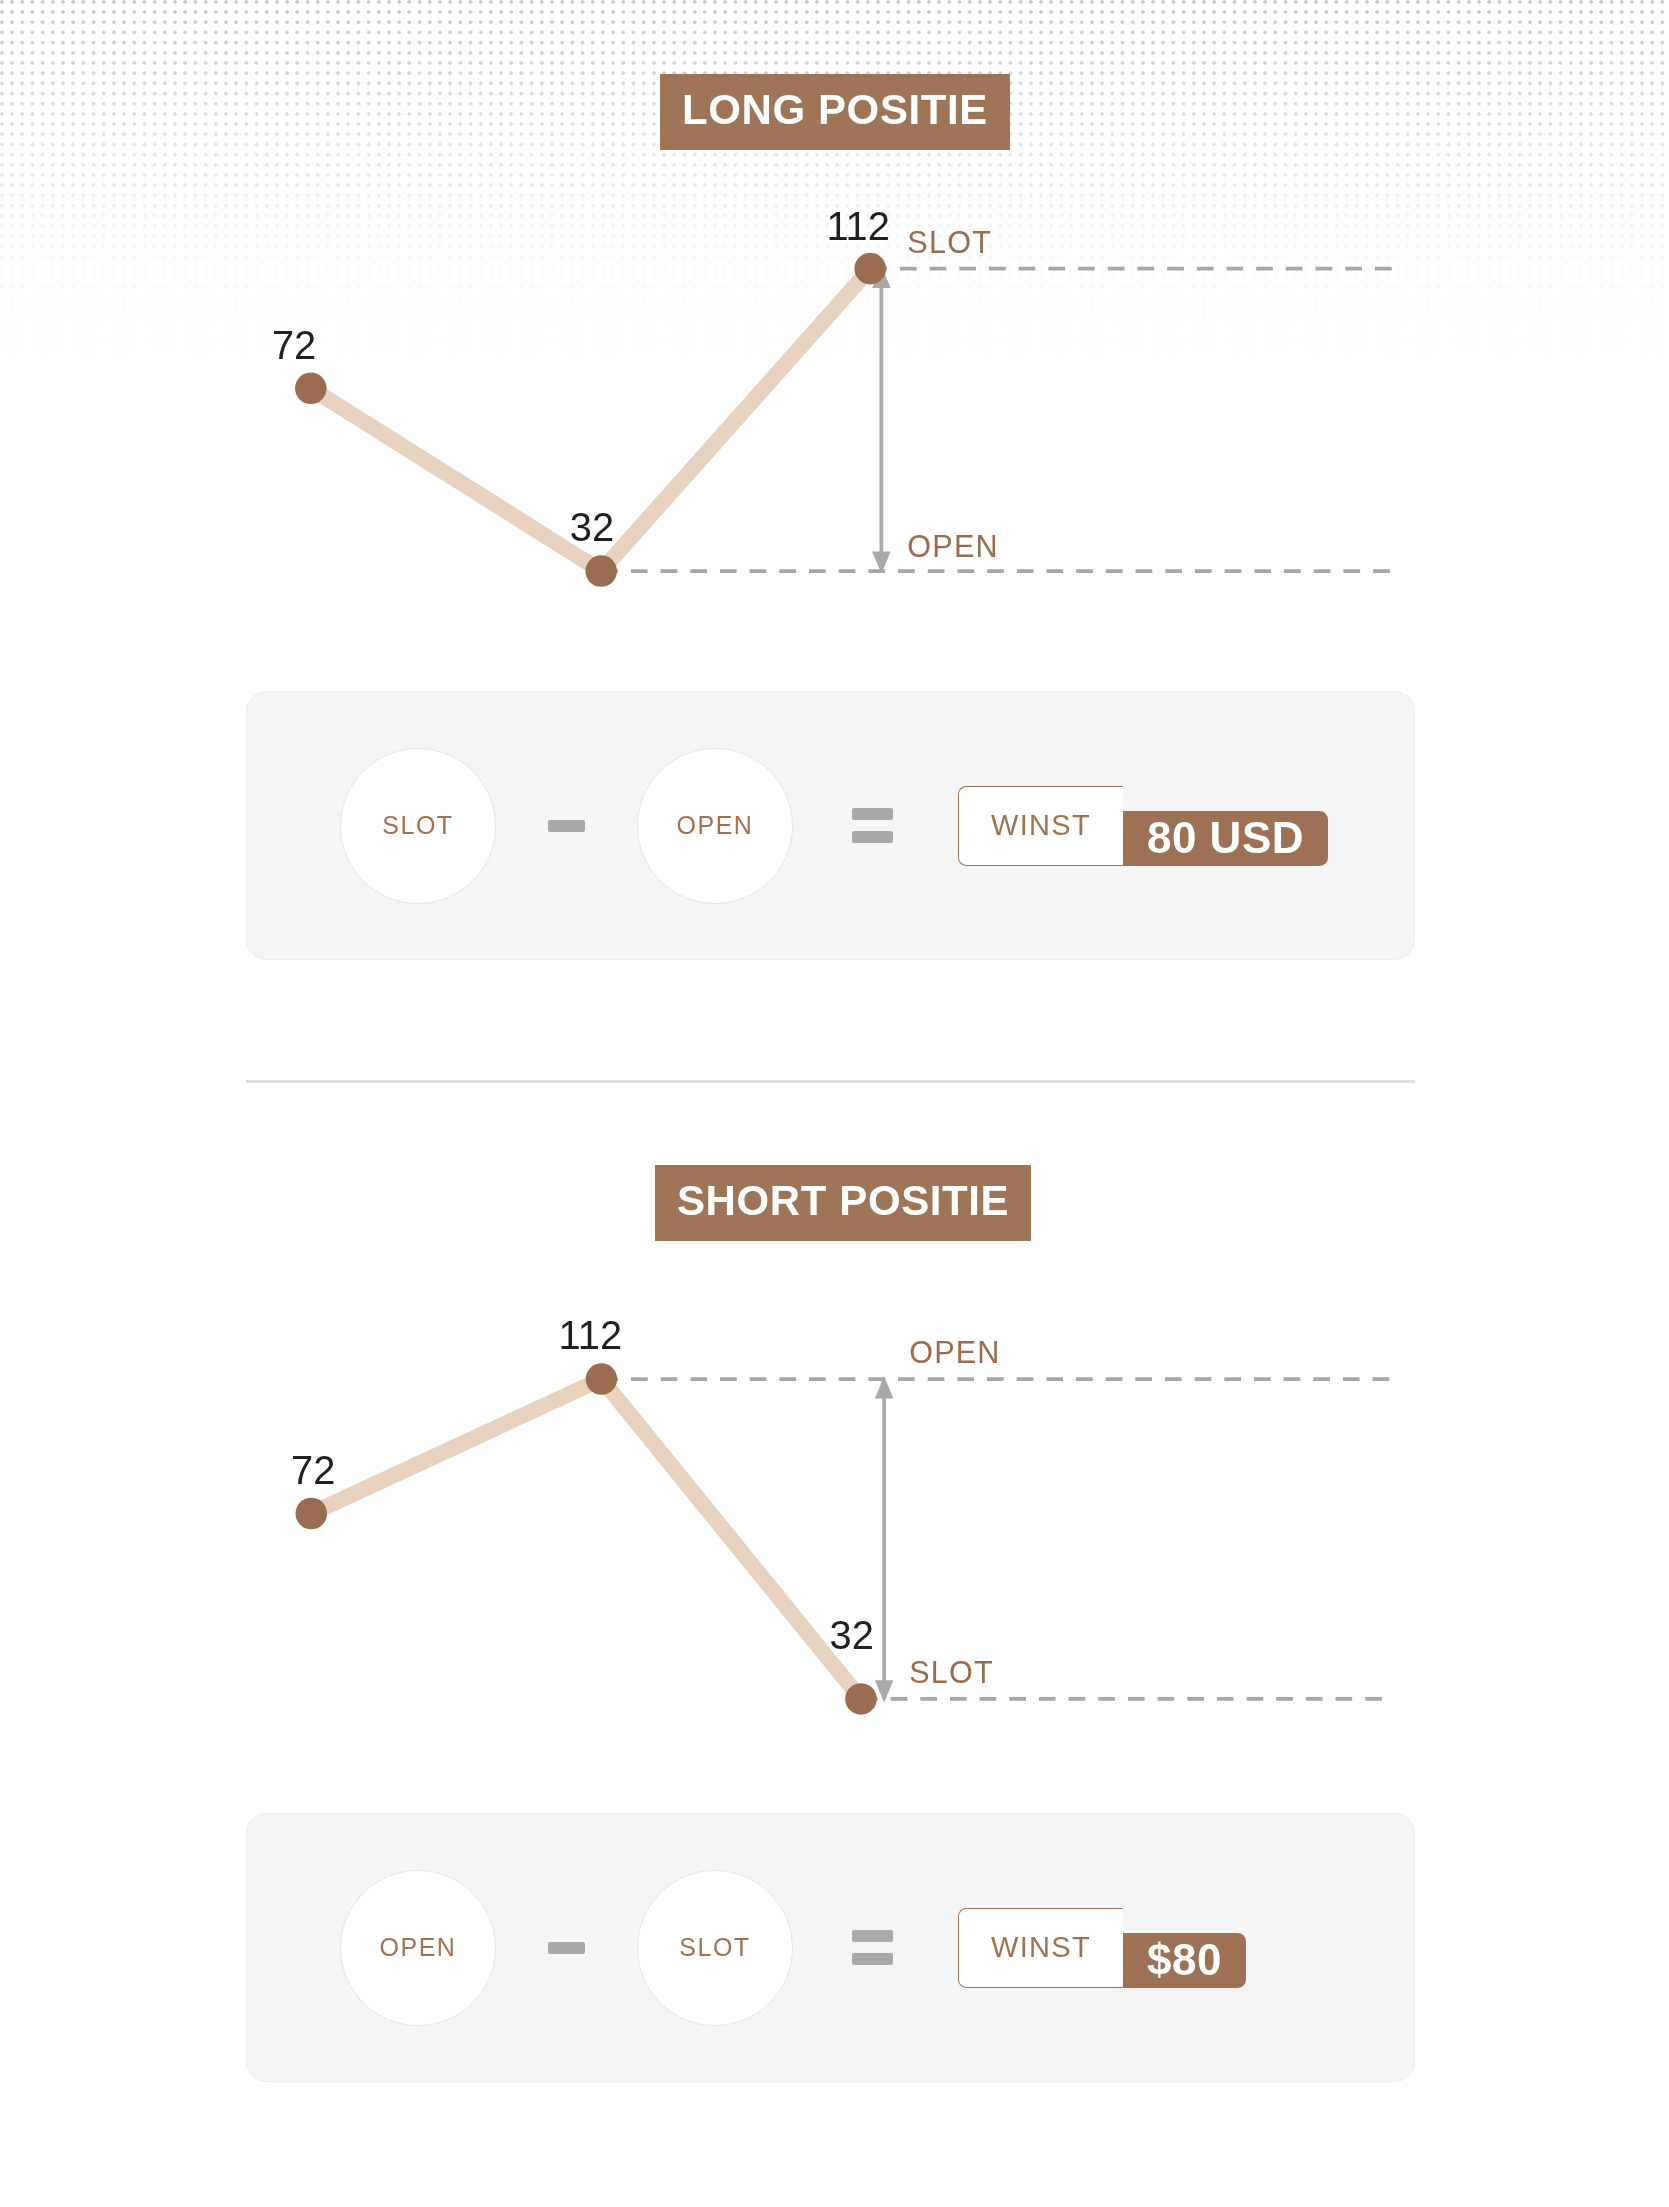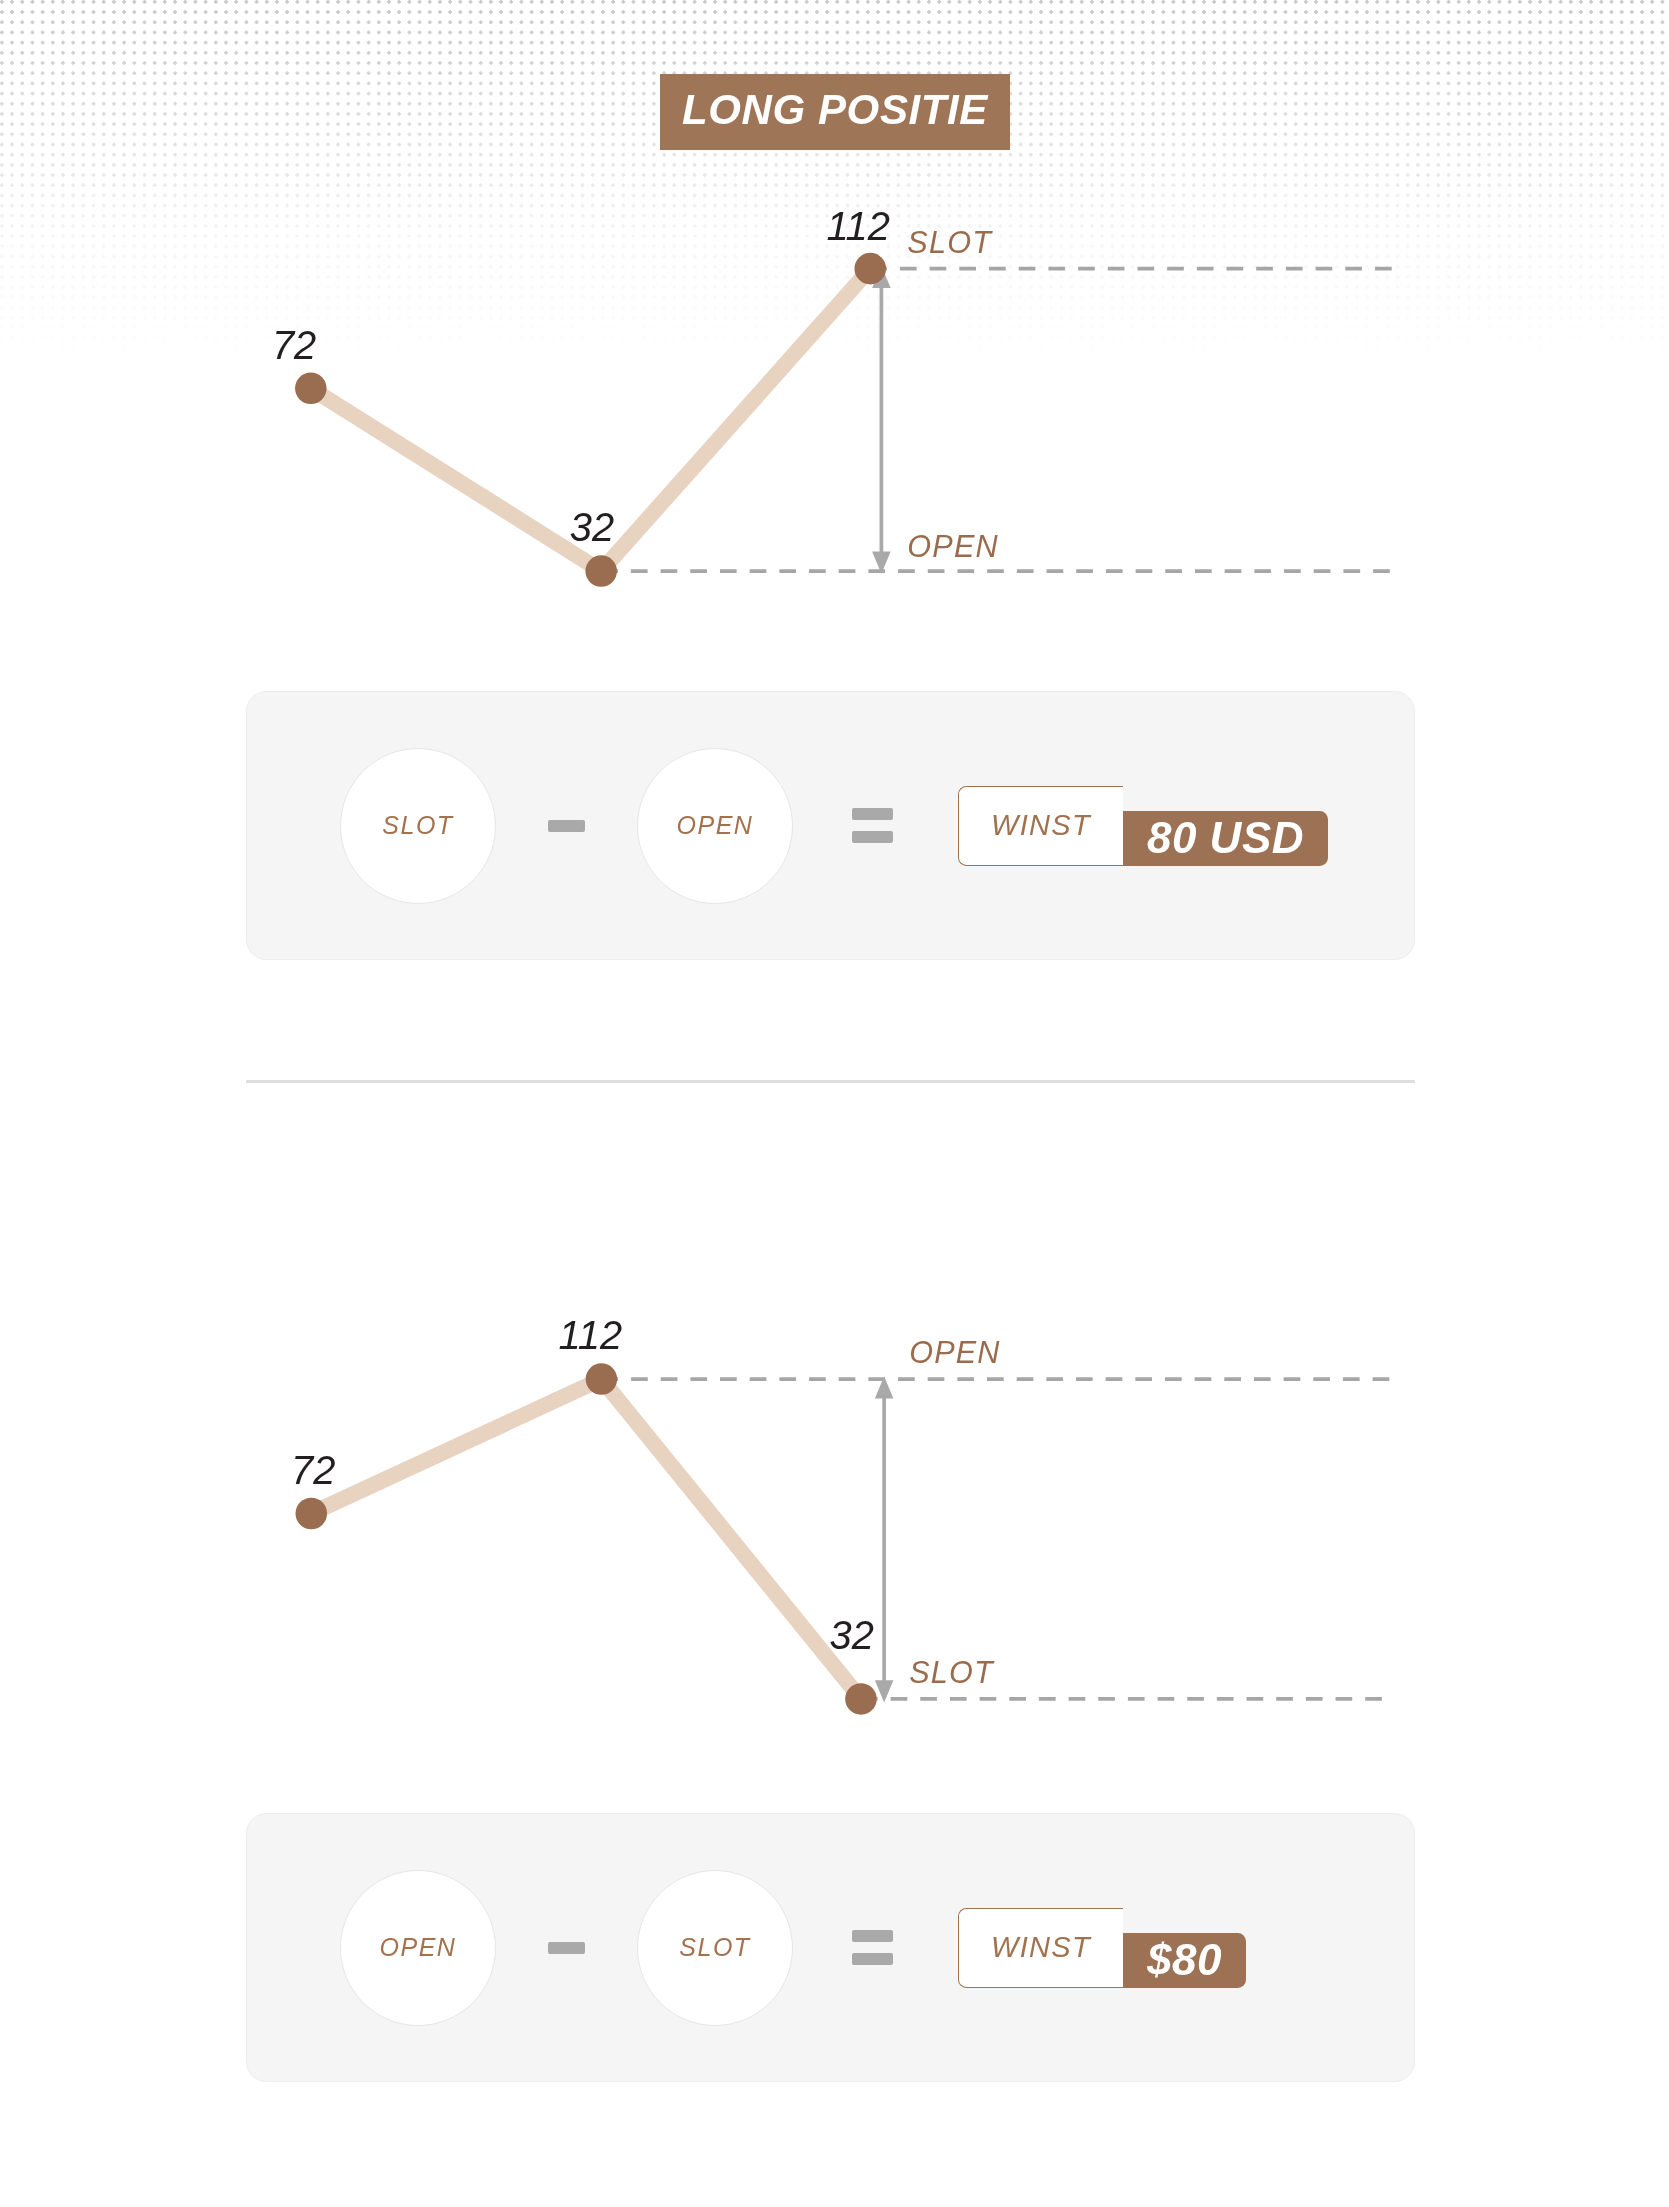--- a/index.html
+++ b/index.html
@@ -11,21 +11,20 @@
     font-family: "Liberation Sans", sans-serif;
     overflow: hidden;
   }
 
   #page {
     position: relative;
     width: 1670px;
     height: 2208px;
     background: #ffffff;
     overflow: hidden;
-    font-style: italic;
   }
 
   
   #texture {
     position: absolute;
     left: 0; top: 0;
     width: 1670px;
     height: 390px;
     background-image:
       radial-gradient(circle at 1.9px 1.9px, #c9c9c9 1.5px, rgba(255,255,255,0) 1.8px);
@@ -225,20 +224,21 @@
     <div style="width:65px"></div>
 
     <div class="result">
       <div class="lbl">WINST</div>
       <div class="val">80 USD</div>
     </div>
   </div>
 
   <div id="divider"></div>
 
+  <div class="banner" style="left:655px; top:1165px;">SHORT POSITIE</div>
 
   <svg class="chart" style="top:1317px;" width="1670" height="482" viewBox="0 0 1800 520">
 
     <line x1="648" y1="67" x2="1500" y2="67" stroke="#a6a6a6" stroke-width="4" stroke-dasharray="18 14"></line>
 
     <line x1="928" y1="412" x2="1500" y2="412" stroke="#a6a6a6" stroke-width="4" stroke-dasharray="18 14"></line>
 
     <polyline points="335,212 648,67 928,412" fill="none" stroke="#e8d2c0" stroke-width="17" stroke-linecap="round" stroke-linejoin="round"></polyline>
 
     <g>

